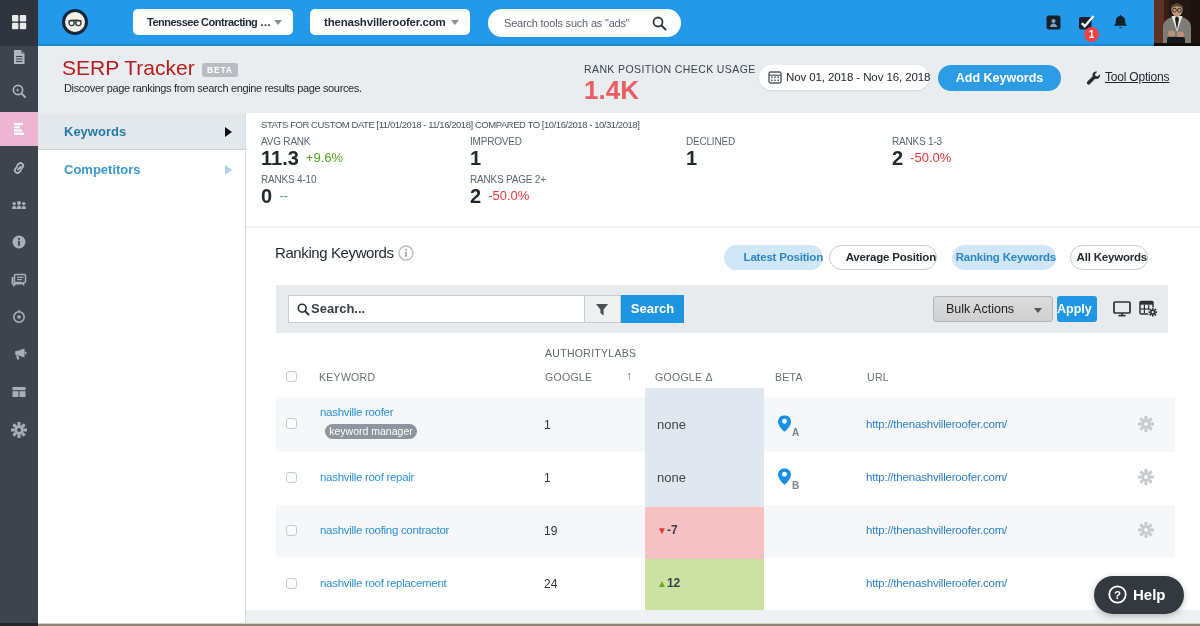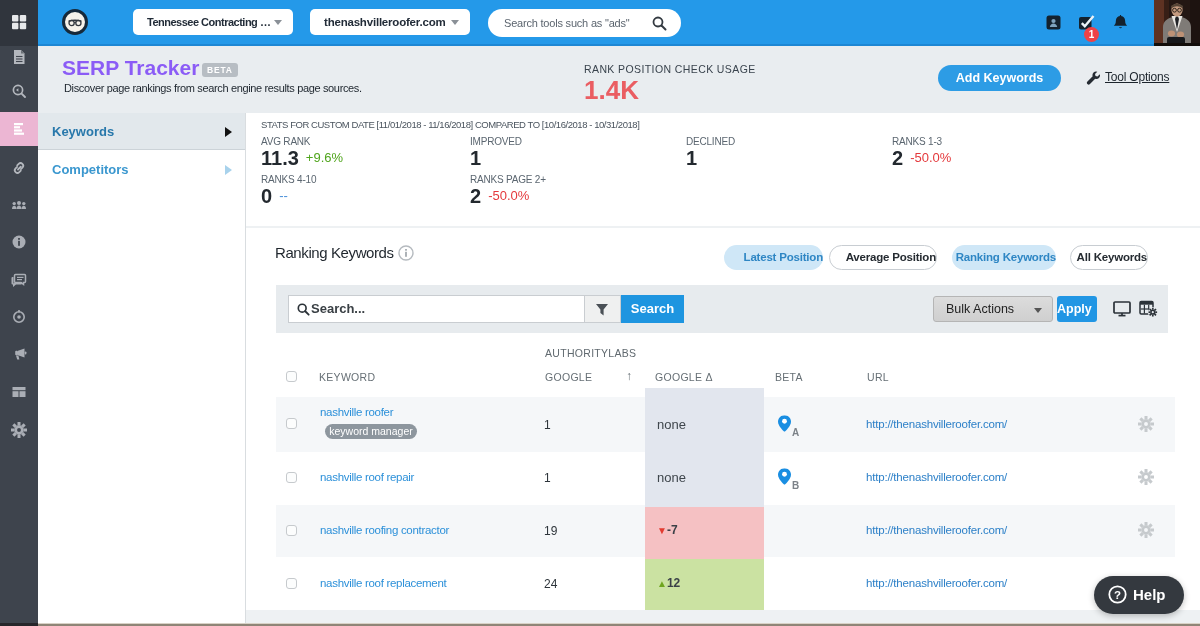--- a/index.html
+++ b/index.html
@@ -15,31 +15,31 @@
 #topbar{left:38px;top:0;width:1162px;height:46px;background:#2499e9;border-bottom:2px solid #1d87d4}
 #avatar{position:absolute;left:24px;top:9px;width:26px;height:26px;border-radius:50%;background:#f6f2ea;border:3px solid #16293a}
 .dd{position:absolute;top:9px;height:26px;background:#fff;border-radius:5px;white-space:nowrap;overflow:hidden;font-size:11.5px;letter-spacing:-.2px;font-weight:bold;color:#222c38;line-height:26px;padding-left:14px;padding-right:26px}
 .dd .caret{position:absolute;right:11px;top:11px;width:0;height:0;border-left:4px solid transparent;border-right:4px solid transparent;border-top:5px solid #8a9097}
 #searchpill{position:absolute;left:450px;top:9px;width:193px;height:28px;background:#fff;border-radius:14px;white-space:nowrap;font-size:11px;letter-spacing:-.2px;color:#5b646e;line-height:28px;padding-left:16px}
 .tbicon{position:absolute;top:14px;width:17px;height:17px;color:#14222e}
 #badge{position:absolute;left:1046px;top:27px;width:15px;height:15px;border-radius:50%;background:#ee4247;color:#fff;font-size:10px;font-weight:bold;text-align:center;line-height:15px}
 #photo{position:absolute;left:1116px;top:0;width:46px;height:46px;overflow:hidden}
 
 #band{left:38px;top:46px;width:1162px;height:67px;background:#e9edf0}
-#band h1{position:absolute;left:24px;top:10px;font-size:21px;letter-spacing:-.5px;font-weight:bold;color:#8b5cf6;letter-spacing:0}
+#band h1{position:absolute;left:24px;top:10px;font-size:21px;letter-spacing:-.5px;font-weight:normal;color:#b91c1c;letter-spacing:0}
 #beta{position:absolute;left:164px;top:17px;background:#b7bdc3;color:#fff;font-size:8.5px;font-weight:bold;letter-spacing:.8px;padding:2px 5px;border-radius:3px}
 #band .sub{position:absolute;left:26px;top:36px;font-size:11px;letter-spacing:-.35px;color:#1d252d}
 #usagelbl{position:absolute;left:546px;top:17px;font-size:10.5px;color:#39434d;letter-spacing:.4px}
 #usageval{position:absolute;left:546px;top:29px;font-size:26px;font-weight:bold;color:#ea5d62}
 #datepill{position:absolute;left:721px;top:19px;width:170px;height:25px;background:#fff;border-radius:13px;box-shadow:0 1px 2px rgba(0,0,0,.08);line-height:25px;font-size:11.5px;font-weight:normal;color:#22282e;padding-left:27px;letter-spacing:-.1px;white-space:nowrap}
 #addkw{position:absolute;left:900px;top:19px;width:123px;height:26px;background:#2d9ce5;border-radius:13px;color:#fff;font-size:12.5px;font-weight:bold;text-align:center;line-height:26px}
 #tools{position:absolute;left:1048px;top:24px;font-size:12px;letter-spacing:-.2px;font-weight:normal;color:#1d252d;text-decoration:underline;padding-left:19px}
 
 #leftnav{left:38px;top:113px;width:208px;height:510px;background:#fff;border-right:1px solid #d9dde0}
-.navitem{position:absolute;left:0;width:207px;height:37px;font-size:13px;font-weight:bold;line-height:37px;padding-left:14px}
+.navitem{position:absolute;left:0;width:207px;height:37px;font-size:13px;font-weight:bold;line-height:37px;padding-left:26px}
 #nav1{top:0;background:#e2e8ec;border-bottom:1px solid #ccd3d8;color:#2878ab}
 #nav2{top:38px;color:#3a97cf}
 .tri{position:absolute;right:13px;top:14px;width:0;height:0;border-top:5px solid transparent;border-bottom:5px solid transparent;border-left:7px solid #111}
 .tri2{border-left-color:#a8d2ec}
 
 #stats{left:246px;top:113px;width:954px;height:113px;background:#fff}
 #stats .cap{position:absolute;left:15px;top:6px;font-size:9.5px;color:#4a545e;letter-spacing:-.45px}
 .slbl{position:absolute;font-size:10px;color:#5b6670;letter-spacing:-.2px}
 .sval{position:absolute;font-size:20px;line-height:20px;font-weight:bold;color:#23292f}
 .sdelta{font-size:13px;font-weight:normal;vertical-align:3px;margin-left:7px}
@@ -241,20 +241,34 @@
 </svg>
 </div>
 </div>
 
 <div id="band" class="abs">
 <h1>SERP Tracker</h1>
 <span id="beta">BETA</span>
 <div class="sub">Discover page rankings from search engine results page sources.</div>
 <div id="usagelbl">RANK POSITION CHECK USAGE</div>
 <div id="usageval">1.4K</div>
+<div id="datepill">
+<svg width="14" height="14" viewBox="0 0 14 14" style="position:absolute;left:9px;top:5px">
+        <rect x="1" y="2" width="12" height="11" rx="1.5" fill="none" stroke="#555c63" stroke-width="1.4"></rect>
+        <line x1="1" y1="5.2" x2="13" y2="5.2" stroke="#555c63" stroke-width="1.2"></line>
+        <g fill="#555c63">
+          <rect x="3" y="6.5" width="1.6" height="1.6"></rect>
+          <rect x="6.2" y="6.5" width="1.6" height="1.6"></rect>
+          <rect x="9.4" y="6.5" width="1.6" height="1.6"></rect>
+          <rect x="3" y="9.5" width="1.6" height="1.6"></rect>
+          <rect x="6.2" y="9.5" width="1.6" height="1.6"></rect>
+          <rect x="9.4" y="9.5" width="1.6" height="1.6"></rect>
+        </g>
+      </svg>
+Nov 01, 2018 - Nov 16, 2018</div>
 <div id="addkw">Add Keywords</div>
 <div id="tools">
 <svg width="15" height="15" viewBox="0 0 15 15" style="position:absolute;left:0;top:1px">
         <path d="M13.8 3.2l-2.3 2.3-2-.5-.5-2L11.3.7a3.6 3.6 0 00-4.6 4.6L1.2 10.8a1.8 1.8 0 002.5 2.5l5.5-5.5a3.6 3.6 0 004.6-4.6z" fill="#262c33"></path>
       </svg>
 Tool Options</div>
 </div>
 
 <div id="leftnav" class="abs">
 <div class="navitem" id="nav1">Keywords<span class="tri"></span></div>

